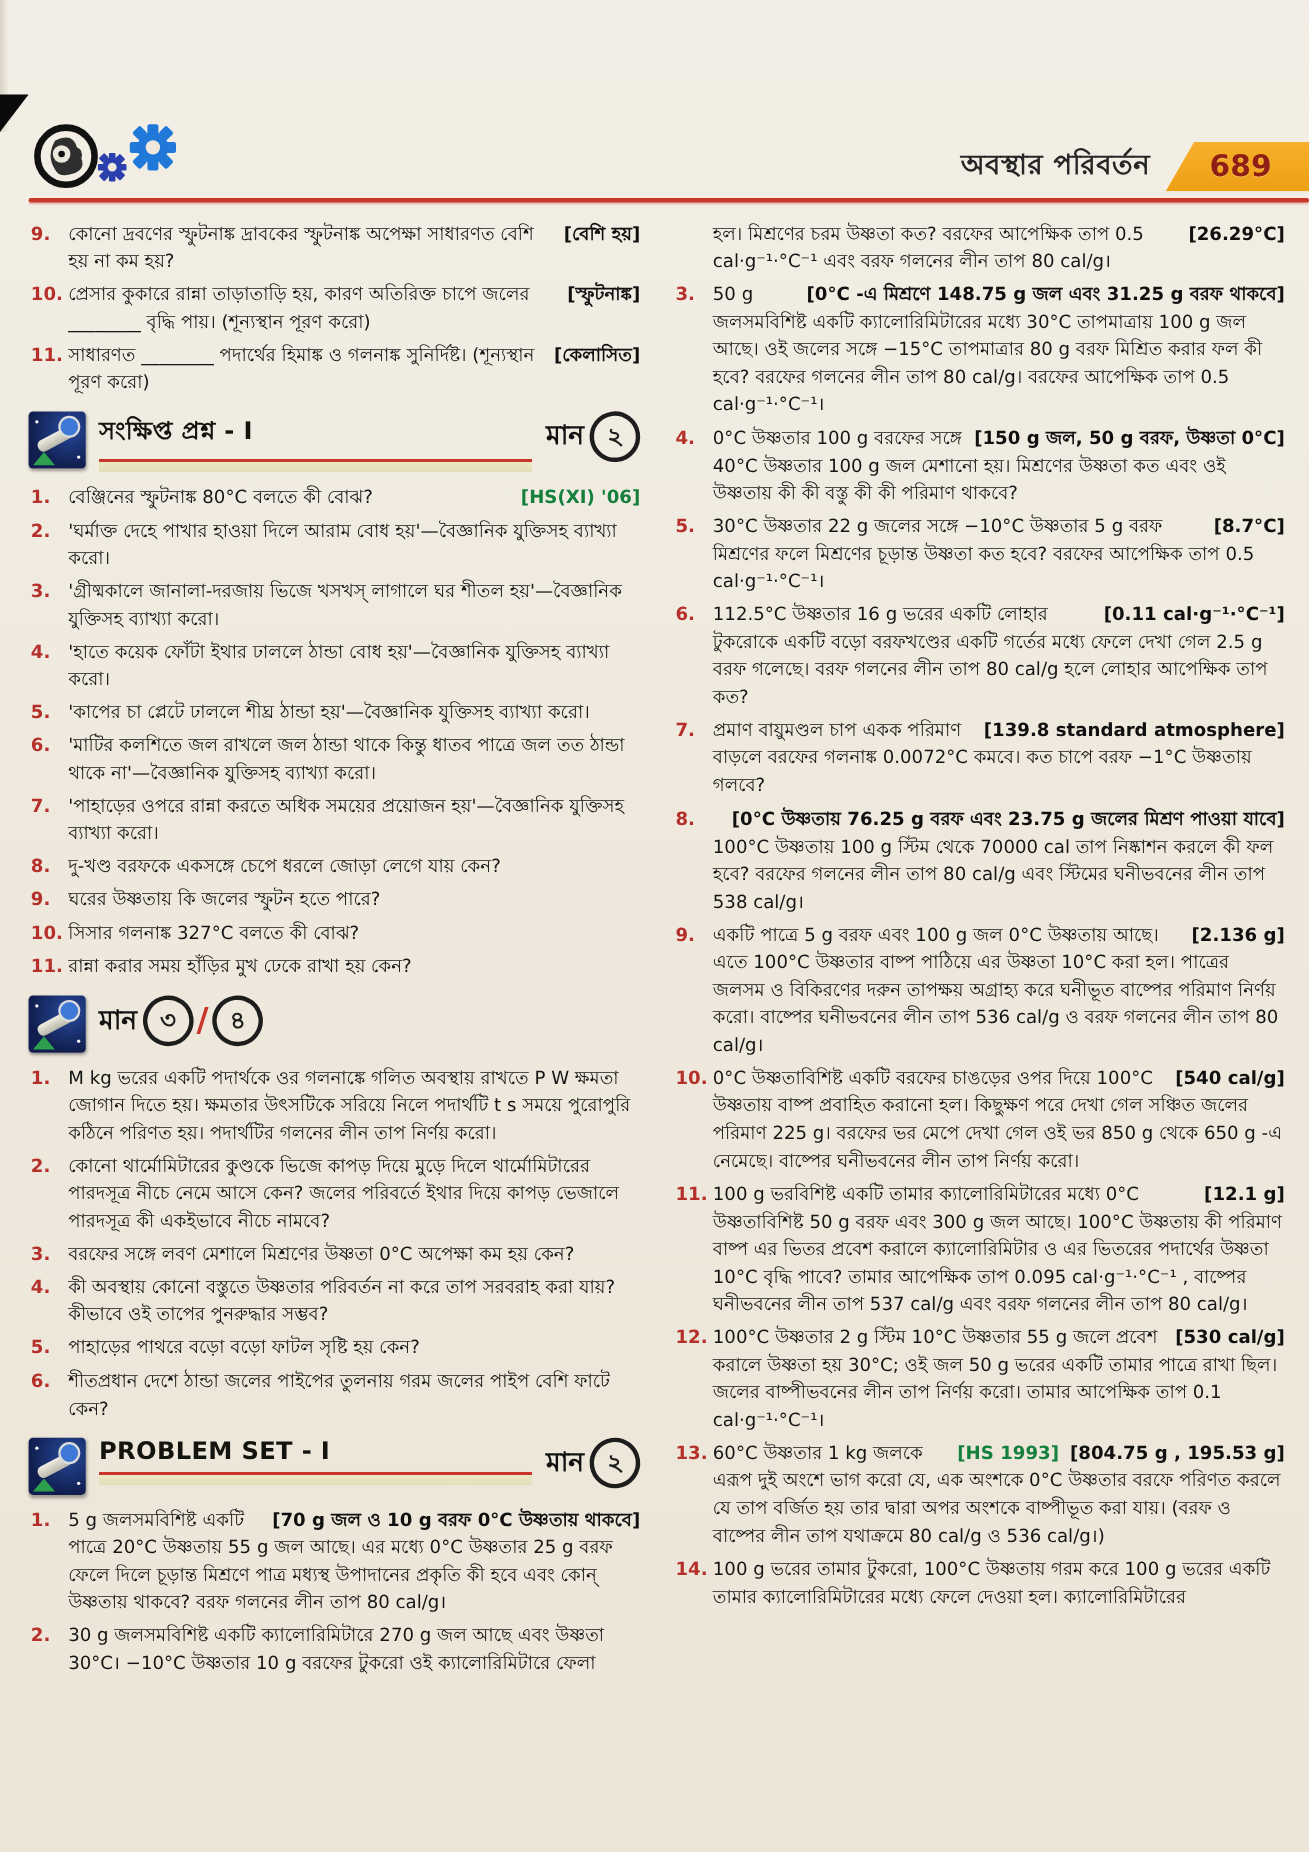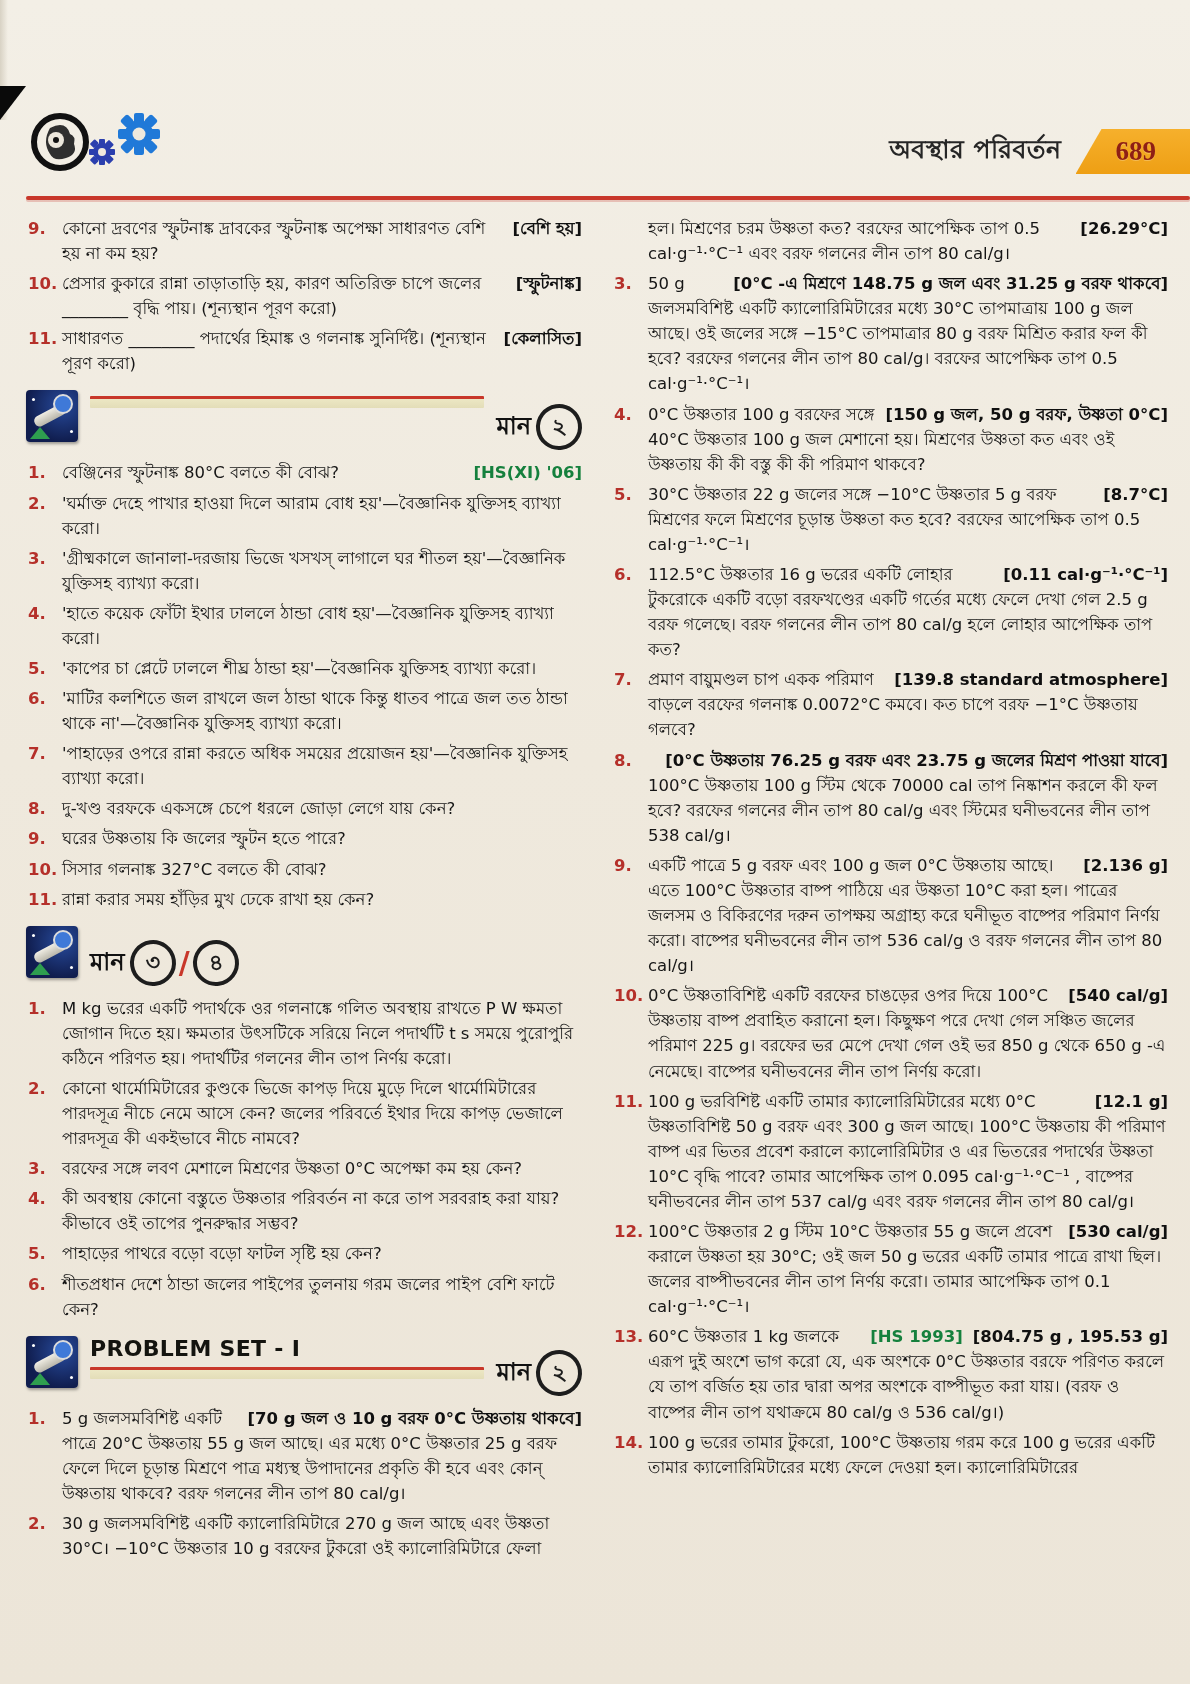--- a/index.html
+++ b/index.html
@@ -12,32 +12,31 @@
     overflow:hidden;
   }
   
   .curl{position:absolute;left:0;top:86px;width:0;height:0;
     border-top:34px solid #0a0a0a;border-right:26px solid transparent;}
   .curl2{position:absolute;left:0;top:0;width:8px;height:120px;
     background:linear-gradient(90deg,#d8d2c4,transparent);}
 
   
   .header{position:relative;padding:104px 0 0 0;}
-  .header-row{display:flex;align-items:flex-end;justify-content:space-between;padding:0 0 22px 26px;gap:44px;}
+  .header-row{display:flex;align-items:flex-end;justify-content:space-between;padding:0 0 6px 26px;gap:44px;}
   .logo{display:flex;align-items:center;gap:2px;}
   .logo svg{display:block;}
   .head-right{display:flex;align-items:center;gap:14px;margin-right:0;}
   .chapter-title{font-size:25px;font-weight:bold;color:#262626;letter-spacing:.5px;}
   .page-badge{
     background:linear-gradient(180deg,#f6b02c,#ee9f14);
     color:#8f1f14;font-weight:bold;font-size:27px;
     padding:7px 34px 7px 40px;
     clip-path:polygon(26px 0,100% 0,100% 100%,0 100%);
     text-shadow:0 1px 0 rgba(255,255,255,.25);
-    font-family:Liberation Serif, serif;
   }
   .head-rule{height:4px;background:#c8372a;margin:0 0 0 26px;border-radius:2px;
     box-shadow:0 2px 0 rgba(200,55,42,.25);}
 
   
   .columns{display:flex;gap:30px;padding:16px 22px 0 26px;}
   .col{width:556px;}
 
   
   .q{position:relative;padding-left:36px;margin-bottom:5px;font-size:16.5px;line-height:1.52;overflow:hidden;}
@@ -55,21 +54,21 @@
     background:linear-gradient(180deg,#f0ede4,#b9b6aa);border-radius:5px;transform:rotate(-28deg);}
   .sec-icon .lens{position:absolute;right:5px;top:4px;width:16px;height:16px;border-radius:50%;
     background:#3f79d8;border:2px solid #dcdcdc;}
   .sec-icon .ground{position:absolute;left:4px;bottom:3px;width:0;height:0;
     border-left:10px solid transparent;border-right:10px solid transparent;border-bottom:12px solid #2e9e4f;}
   .sec-icon .star{position:absolute;width:3px;height:3px;background:#fff;border-radius:50%;}
   .sec-main{flex:1 1 auto;}
   .sec-title{font-size:22px;font-weight:bold;color:#14140f;letter-spacing:.3px;}
   .sec-underline{margin-top:6px;height:9px;background:linear-gradient(180deg,#ece7c4,#e3ddb8);
     border-top:3px solid #c8372a;border-radius:1px;}
-  .marks{flex:0 0 auto;display:flex;align-items:center;gap:5px;margin-top:14px;}
+  .marks{flex:0 0 auto;display:flex;align-items:center;gap:5px;}
   .marks-label{font-size:24px;font-weight:bold;color:#111;}
   .circle-num{display:inline-flex;align-items:center;justify-content:center;
     width:38px;height:38px;border:4px solid #1d1d1d;border-radius:50%;
     font-size:22px;font-weight:bold;color:#1d1d1d;background:transparent;transform:rotate(-8deg);}
   .marks-sep{font-size:30px;font-weight:bold;color:#c8372a;margin:0 -2px;}
 </style>
 </head>
 <body>
 
 <div class="curl2"></div>
@@ -148,20 +147,21 @@
     <div class="section-head">
       <div class="sec-icon">
         <span class="star" style="left:6px;top:8px;"></span>
         <span class="star" style="left:44px;top:40px;"></span>
         <span class="star" style="left:10px;top:44px;"></span>
         <span class="scope"></span>
           <span class="lens"></span>
           <span class="ground"></span>
       </div>
       <div class="sec-main">
+        <div class="sec-title">সংক্ষিপ্ত প্রশ্ন - I</div>
         <div class="sec-underline"></div>
       </div>
       <div class="marks">
         <span class="marks-label">মান</span>
         <span class="circle-num">২</span>
       </div>
     </div>
 
     <div>
 

